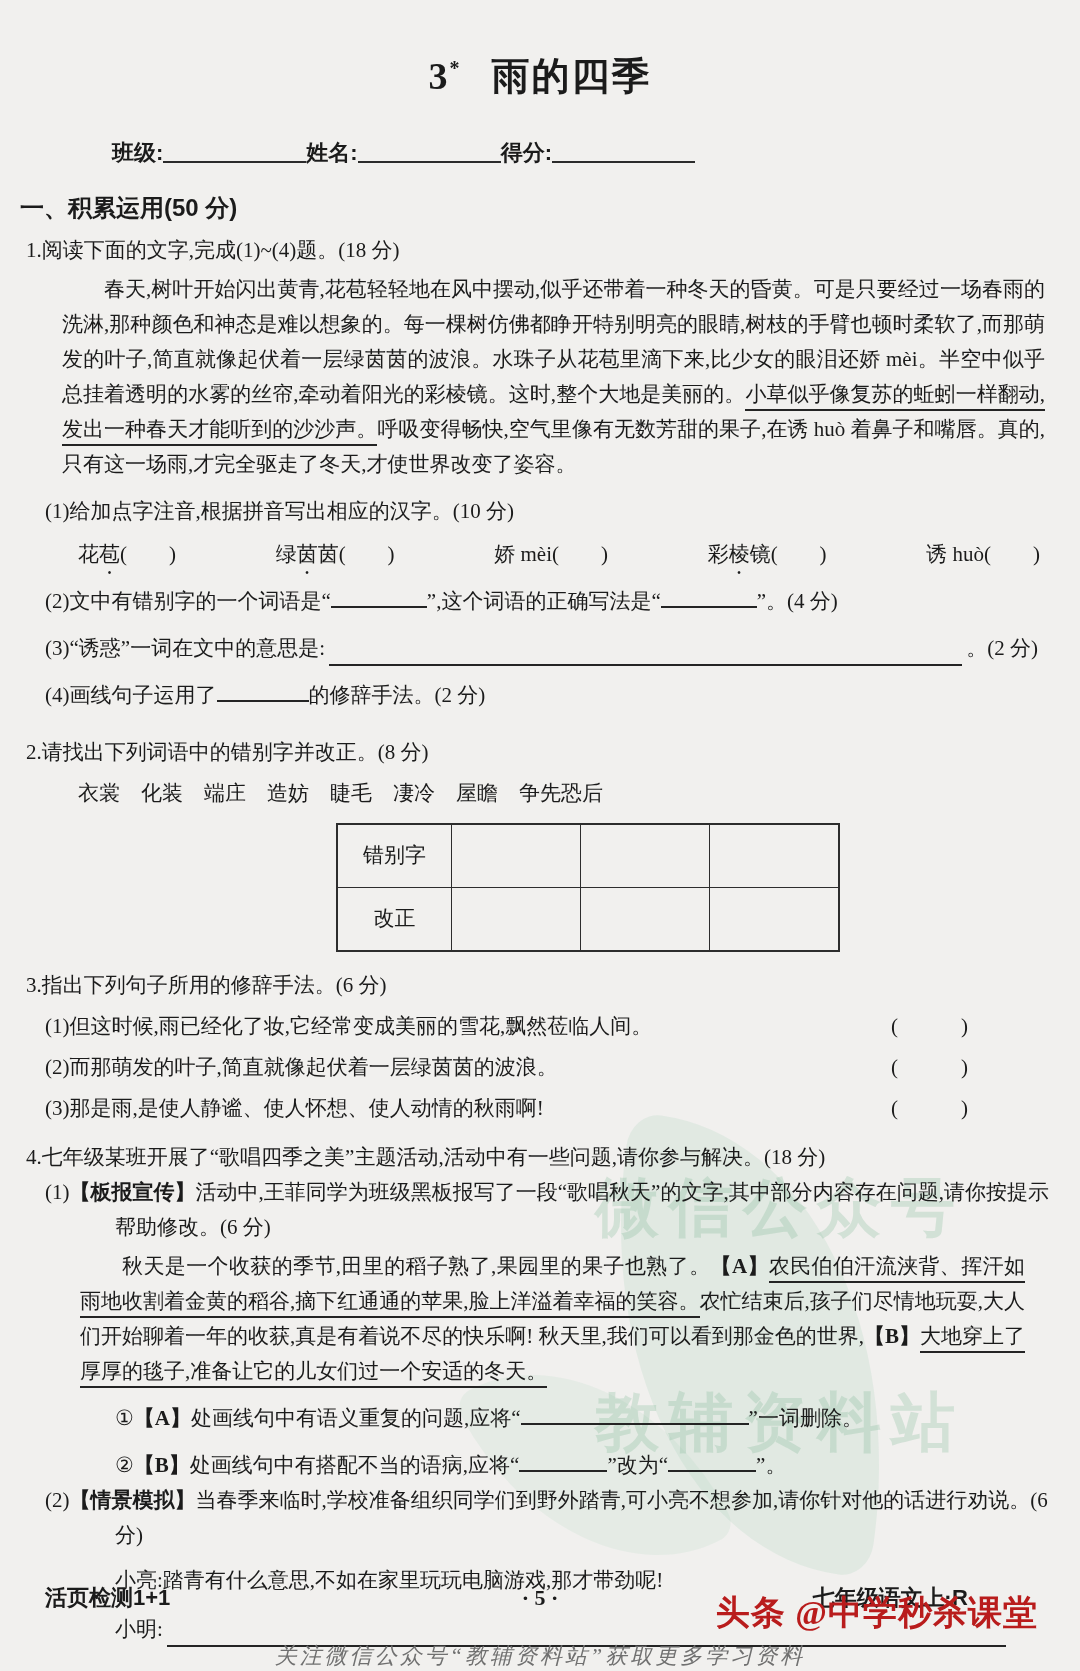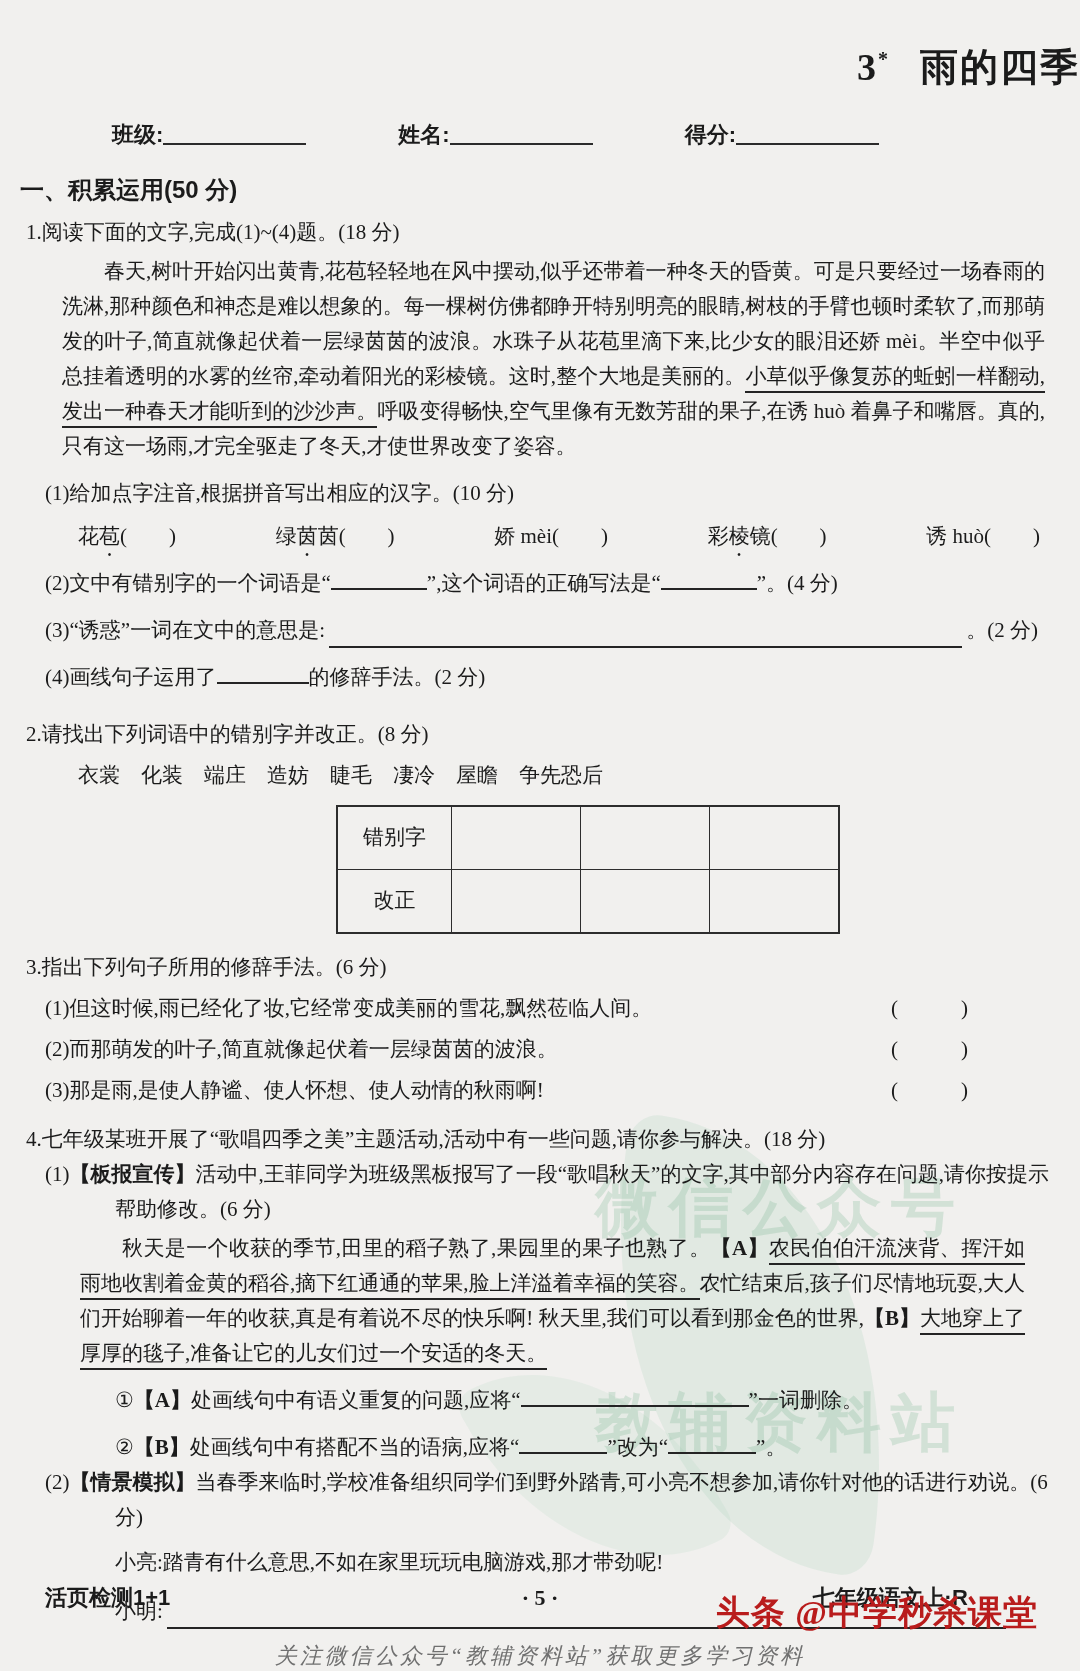--- a/index.html
+++ b/index.html
@@ -17,24 +17,24 @@
   .leaf2 { left:500px; top:1340px; width:190px; height:250px;
     background:rgba(170,210,185,0.16); border-radius:10% 90% 10% 90%/8% 92% 8% 92%;
     transform:rotate(-28deg); }
   .wm-text { position:absolute; font-family:"Liberation Sans","DejaVu Sans",sans-serif;
     font-weight:bold; font-size:64px; letter-spacing:10px;
     color:rgba(125,180,145,0.26); white-space:nowrap; pointer-events:none; }
   .wm1 { left:595px; top:1190px; }
   .wm2 { left:595px; top:1405px; }
   
   .content { position:absolute; left:0; top:0; width:1080px; padding:0; }
-  .title { margin:36px 0 0 0; text-align:right; font-size:38px; line-height:47px;
+  .title { margin:36px 0 0 0; text-align:center; font-size:38px; line-height:65px;
     font-weight:bold; letter-spacing:2px; }
   .title sup { font-size:20px; font-weight:bold; margin-right:30px; }
-  .fields { margin:26px 0 0 112px; display:flex; gap:92px;
+  .fields { margin:26px 0 0 112px; display:flex; 
     font-family:"Liberation Sans","DejaVu Sans",sans-serif; font-weight:bold; font-size:22px; }
   .fline { display:inline-block; width:143px; border-bottom:2px solid #2b2b2b;
     height:1em; vertical-align:-3px; }
   .section-head { margin:20px 0 0 20px; font-size:24px; font-weight:bold;
     font-family:"Liberation Sans","DejaVu Sans",sans-serif; }
   .stem { margin:8px 0 0 26px; }
   .substem { margin:12px 0 0 45px; }
   .hang { margin-left:115px; text-indent:-70px; margin-top:0; }
   .passage { margin:4px 35px 0 62px; text-align:justify; text-indent:2em; }
   .passage2 { margin:4px 55px 0 80px; text-align:justify; text-indent:2em; }

